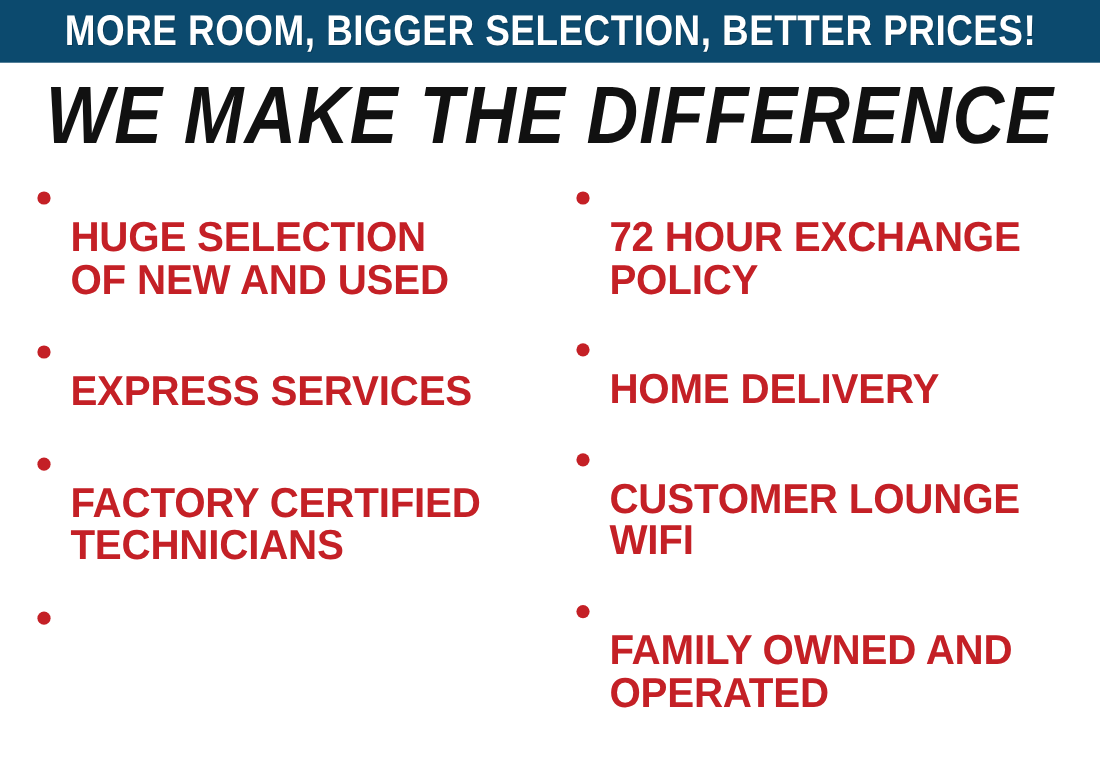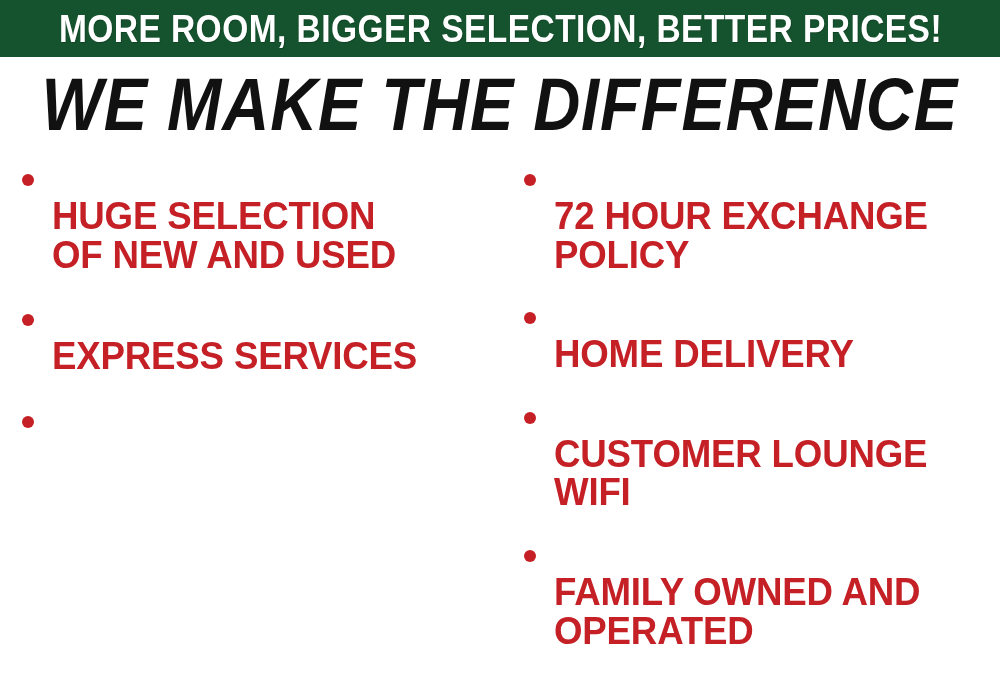--- a/index.html
+++ b/index.html
@@ -19,21 +19,21 @@
     -webkit-font-smoothing: antialiased;
   }
 
   
   .banner {
     position: absolute;
     left: 0;
     top: 0;
     width: 1000px;
     height: 57px;
-    background: #14532d;
+    background: #0c4a6e;
     display: flex;
     align-items: center;
     justify-content: center;
     overflow: hidden;
   }
 
   .banner-text {
     color: #ffffff;
     font-family: "Liberation Sans Narrow", "Liberation Sans", sans-serif;
     font-weight: bold;
@@ -83,21 +83,21 @@
     align-items: flex-start;
   }
 
   .column {
     box-sizing: border-box;
     height: 100%;
   }
 
   .column-left {
     width: 500px;
-    padding-left: 20px;
+    padding-left: 32px;
     padding-right: 6px;
   }
 
   .column-right {
     width: 500px;
     padding-left: 22px;
     padding-right: 12px;
   }
 
   .bullet-list {
@@ -159,20 +159,24 @@
     <div class="column column-left">
       <ul class="bullet-list">
         <li class="bullet-item">
           <span class="fit-tight">HUGE SELECTION
 OF NEW AND USED</span>
         </li>
         <li class="bullet-item">
           <span class="fit-tight">EXPRESS SERVICES</span>
         </li>
         <li class="bullet-item">
+          <span class="fit-tight">FACTORY CERTIFIED
+TECHNICIANS</span>
+        </li>
+        <li class="bullet-item">
           
         </li>
       </ul>
     </div>
 
     <div class="column column-right">
       <ul class="bullet-list">
         <li class="bullet-item">
           <span class="fit-tight">72 HOUR EXCHANGE
 POLICY</span>

